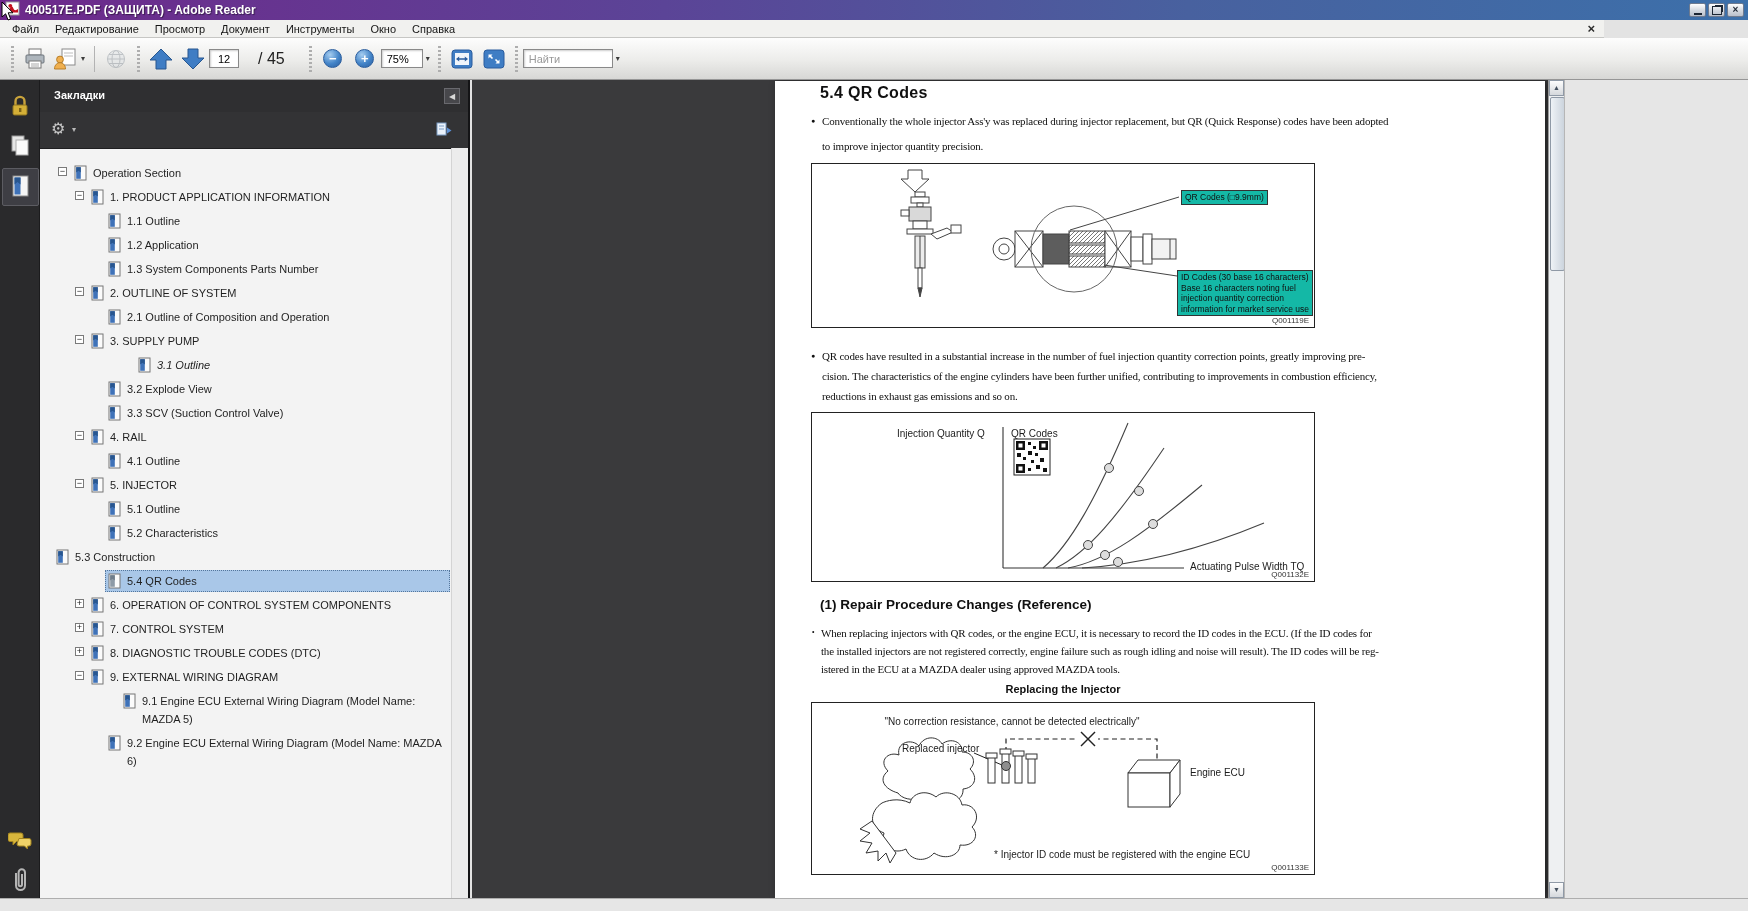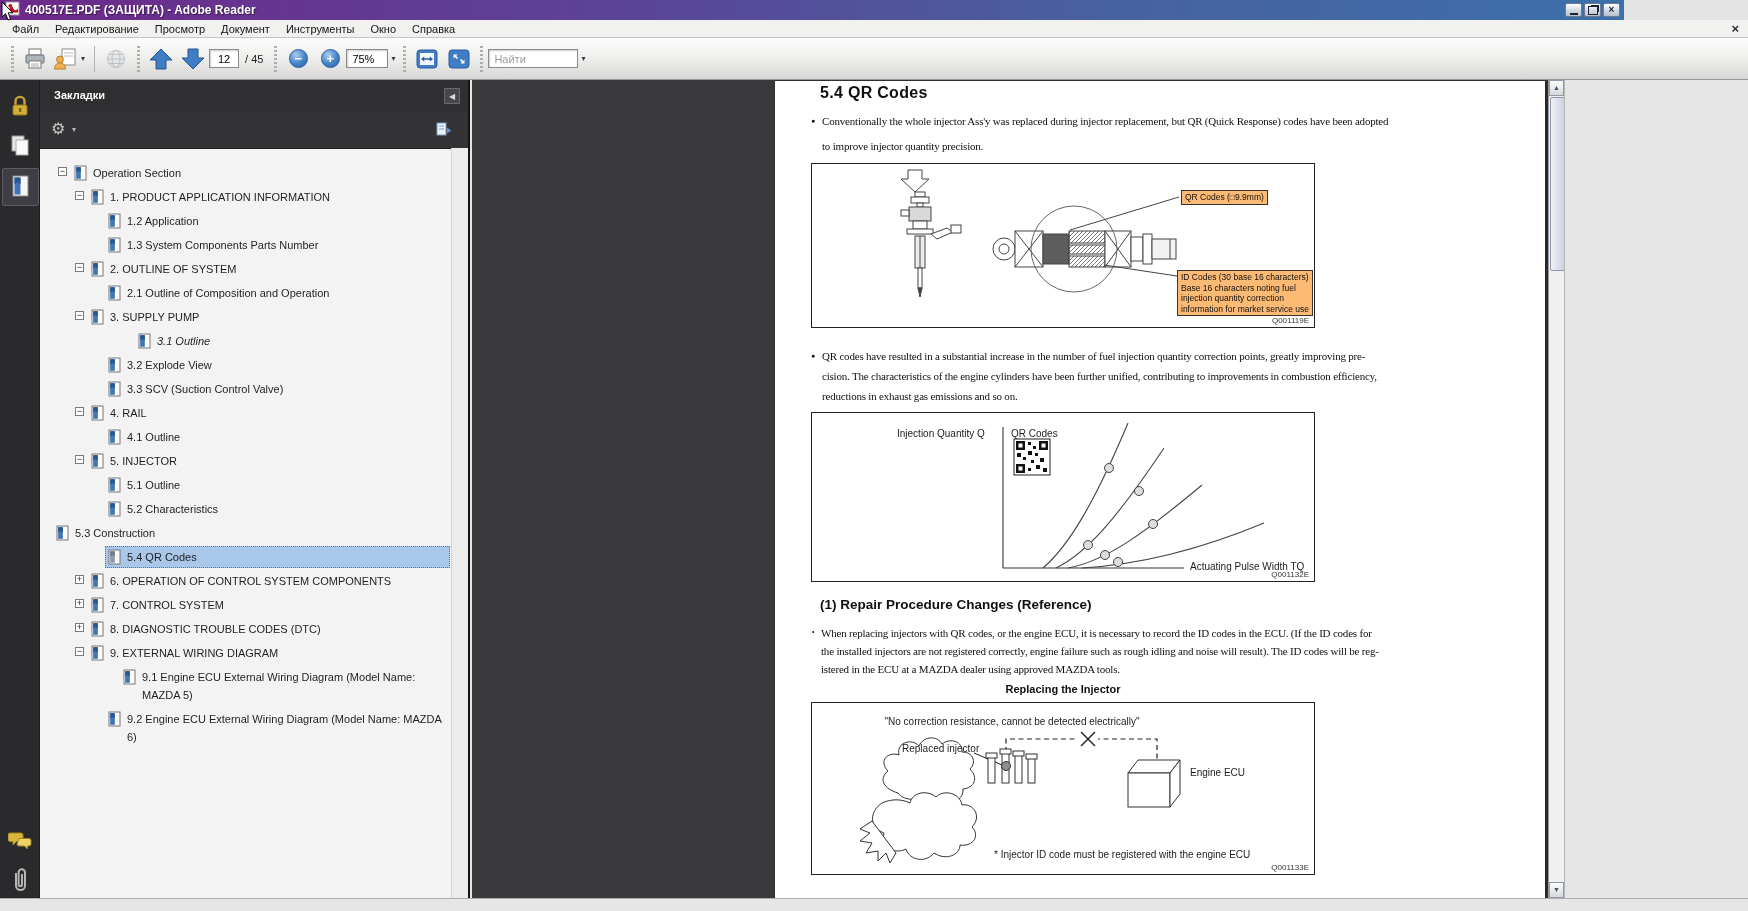--- a/index.html
+++ b/index.html
@@ -1,30 +1,30 @@
 <!DOCTYPE html>
 <html><head>
 <meta charset="utf-8">
 <style>
   html,body{margin:0;padding:0}
   body{width:1748px;height:911px;position:relative;overflow:hidden;
        font-family:"Liberation Sans","DejaVu Sans",sans-serif;background:#e3e3e3}
   
-  .titlebar{position:absolute;left:0;top:0;width:1624px;height:20px;
+  .titlebar{position:absolute;left:0;top:0;width:1748px;height:20px;
     background:linear-gradient(90deg,#6e298b 0%,#5b4497 38%,#48619f 68%,#3c70aa 100%);
     display:flex;align-items:center;padding-left:5px;box-sizing:border-box}
   .title-text{color:#fff;font-weight:bold;font-size:12px;margin-left:5px;text-shadow:1px 1px 1px rgba(0,0,0,.45);white-space:nowrap}
   .winbtns{position:absolute;right:4px;top:3px;display:flex;gap:2px}
   .winbtn{width:17px;height:14px;background:linear-gradient(#ffffff,#d3d8df 55%,#b9c0cb);
     border:1px solid #6e7b90;border-radius:2px;box-sizing:border-box;
     display:flex;align-items:center;justify-content:center;font-size:10px;line-height:10px;color:#1c2633;font-weight:bold}
   .glyph-min{width:8px;height:2px;background:#1c2633;margin-top:7px}
   .glyph-restore{width:8px;height:7px;border:1px solid #1c2633;box-shadow:2px -2px 0 -1px #1c2633}
   
-  .menubar{position:absolute;top:20px;left:0;width:1748px;height:18px;background:#f1f1ef;
+  .menubar{position:absolute;top:20px;left:0;width:1604px;height:18px;background:#f1f1ef;
     border-bottom:1px solid #c6c6c4;display:flex;align-items:center;padding-left:4px;box-sizing:border-box;font-size:11px}
   .menu-item{padding:1px 8px;color:#141414}
   .menu-close{position:absolute;right:9px;top:1px;font-weight:bold;color:#2b2b2b;font-size:13px}
   
   .toolbar{position:absolute;top:38px;left:0;width:1748px;height:42px;
     background:linear-gradient(#fdfdfd,#ececea 55%,#d7d7d5);border-bottom:1px solid #969696;
     display:flex;align-items:center;padding-left:6px;box-sizing:border-box}
   .tgrip{width:3px;height:26px;margin:0 5px;
     background:repeating-linear-gradient(180deg,#aeaeae 0 2px,transparent 2px 4px)}
   .tsep{width:1px;height:26px;background:#b3b3b3;margin:0 5px}
@@ -69,21 +69,21 @@
   .doc-heading{position:absolute;left:45px;top:3px;font-size:16px;font-weight:bold;color:#101010;letter-spacing:.3px}
   .doc-line{position:absolute;font-family:"Liberation Serif","DejaVu Serif",serif;font-size:11px;letter-spacing:-.2px;
     white-space:nowrap;color:#101010}
   .doc-bullet{position:absolute;font-size:7px;color:#101010}
   .fig{position:absolute;border:1px solid #222;background:#fff;box-sizing:border-box}
   #fig1{left:36px;top:82px;width:504px;height:165px}
   #fig2{left:36px;top:331px;width:504px;height:170px}
   #fig3{left:36px;top:621px;width:504px;height:173px}
   .fig svg.draw{position:absolute;left:0;top:0}
   .fig-label{position:absolute;font-size:10px;color:#1c1c1c;white-space:nowrap}
-  .callout{position:absolute;border:1px solid #333;background:#fdba74;font-size:8.5px;line-height:10.5px;
+  .callout{position:absolute;border:1px solid #333;background:#14b8a6;font-size:8.5px;line-height:10.5px;
     padding:1px 3px;color:#101010;white-space:nowrap}
   .fig-code{position:absolute;right:5px;bottom:2px;font-size:8px;color:#333}
   .section-heading{position:absolute;left:45px;top:516px;font-size:13.5px;font-weight:bold;color:#101010}
   .fig3-title{position:absolute;left:36px;top:602px;width:504px;text-align:center;font-size:11px;font-weight:bold;color:#101010}
   .f3-note{left:20px;top:13px;width:360px;text-align:center}
   
   .vscroll{position:absolute;left:1548px;top:80px;width:16px;height:818px;background:#eef0f2;border-left:1px solid #9b9b9b;box-sizing:border-box}
   .scrollbtn{position:absolute;left:0;width:15px;height:16px;background:linear-gradient(#fdfdfd,#d5d8dc);
     border:1px solid #8f99a6;box-sizing:border-box;font-size:7px;text-align:center;line-height:14px;color:#44505e}
   .scroll-thumb{position:absolute;left:1px;top:17px;width:13px;height:172px;
@@ -158,21 +158,21 @@
       <svg width="26" height="24">
           <polygon points="13,2 24,13 18,13 18,22 8,22 8,13 2,13" fill="#3f7dc4" stroke="#28578f"></polygon>
         </svg>
     </span>
     <span class="tbtn">
       <svg width="26" height="24">
           <polygon points="13,22 2,11 8,11 8,2 18,2 18,11 24,11" fill="#3f7dc4" stroke="#28578f"></polygon>
         </svg>
     </span>
     <input class="sunken page-input" value="12" style="">
-    <span style="font-size:11px;margin:0 6px;color:#222">/ 45</span>
+    <span style="font-size:16px;margin:0 19px;color:#222">/ 45</span>
     <span class="tgrip"></span>
     <span class="tbtn">
         <span class="zoomcircle">−</span>
       </span>
     <span class="tbtn">
         <span class="zoomcircle">+</span>
       </span>
     <input class="sunken zoom-input" value="75%" style="">
     <span class="caretbtn">▾</span>
     <span class="tgrip"></span>
@@ -262,20 +262,31 @@
         </div>
         <div class="tree-row" style="padding-left: 35px;">
           <span class="expander">−</span>
           <span class="row-inner">
             <svg class="bm-icon" width="13" height="16" viewBox="0 0 13 16">
               <rect x="1" y="1" width="11" height="14" fill="#fbfbfb" stroke="#777"></rect>
               <rect x="2.2" y="2.2" width="4.6" height="11.6" fill="#3f72b8"></rect>
               <path d="M2.2 2.2 h4.6 v5.4 l-2.3 -1.9 -2.3 1.9 z" fill="#28568f"></path>
             </svg>
             <span class="tree-label">1. PRODUCT APPLICATION INFORMATION</span>
+          </span>
+        </div>
+        <div class="tree-row" style="padding-left: 52px;">
+          <span class="exp-space"></span>
+          <span class="row-inner">
+            <svg class="bm-icon" width="13" height="16" viewBox="0 0 13 16">
+              <rect x="1" y="1" width="11" height="14" fill="#fbfbfb" stroke="#777"></rect>
+              <rect x="2.2" y="2.2" width="4.6" height="11.6" fill="#3f72b8"></rect>
+              <path d="M2.2 2.2 h4.6 v5.4 l-2.3 -1.9 -2.3 1.9 z" fill="#28568f"></path>
+            </svg>
+            <span class="tree-label">1.1 Outline</span>
           </span>
         </div>
         <div class="tree-row" style="padding-left: 52px;">
           <span class="exp-space"></span>
           <span class="row-inner">
             <svg class="bm-icon" width="13" height="16" viewBox="0 0 13 16">
               <rect x="1" y="1" width="11" height="14" fill="#fbfbfb" stroke="#777"></rect>
               <rect x="2.2" y="2.2" width="4.6" height="11.6" fill="#3f72b8"></rect>
               <path d="M2.2 2.2 h4.6 v5.4 l-2.3 -1.9 -2.3 1.9 z" fill="#28568f"></path>
             </svg>

